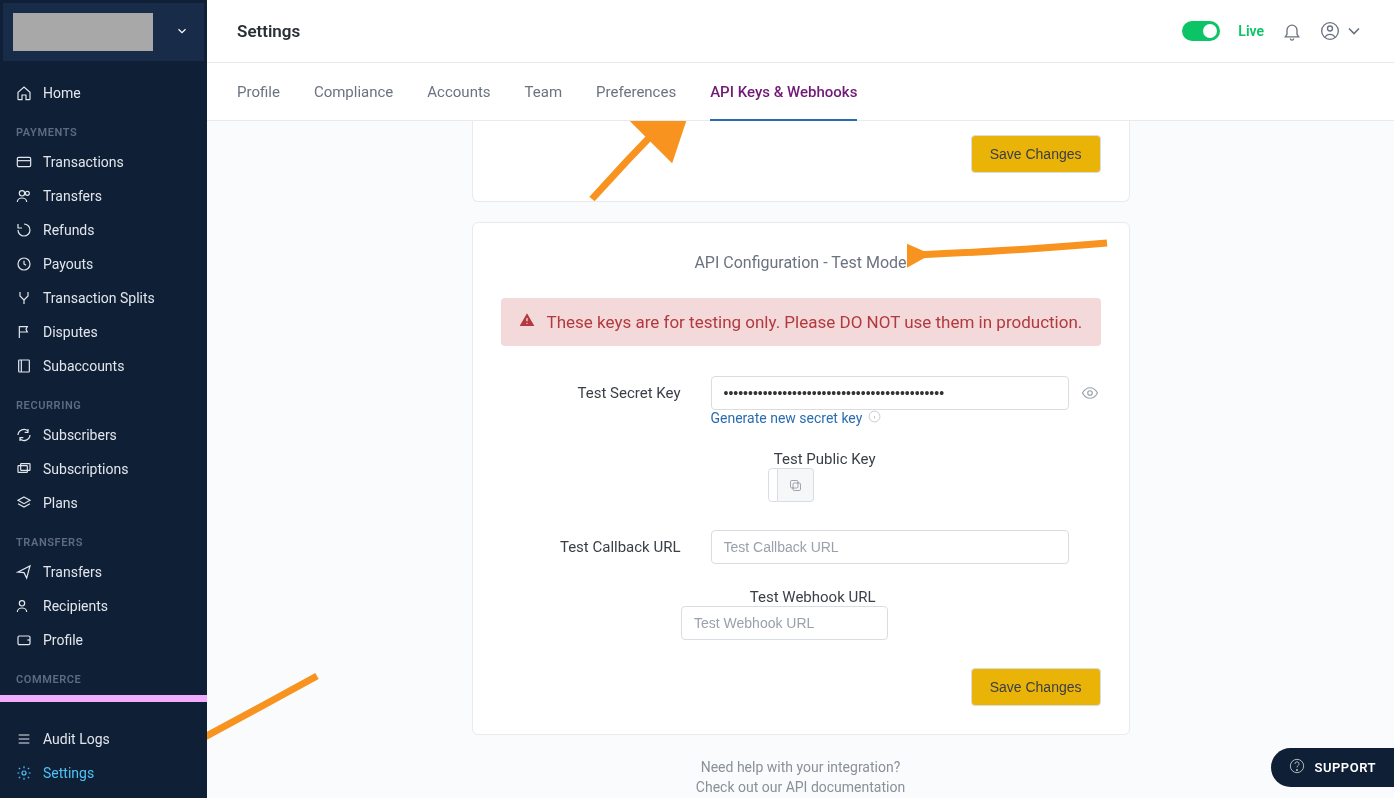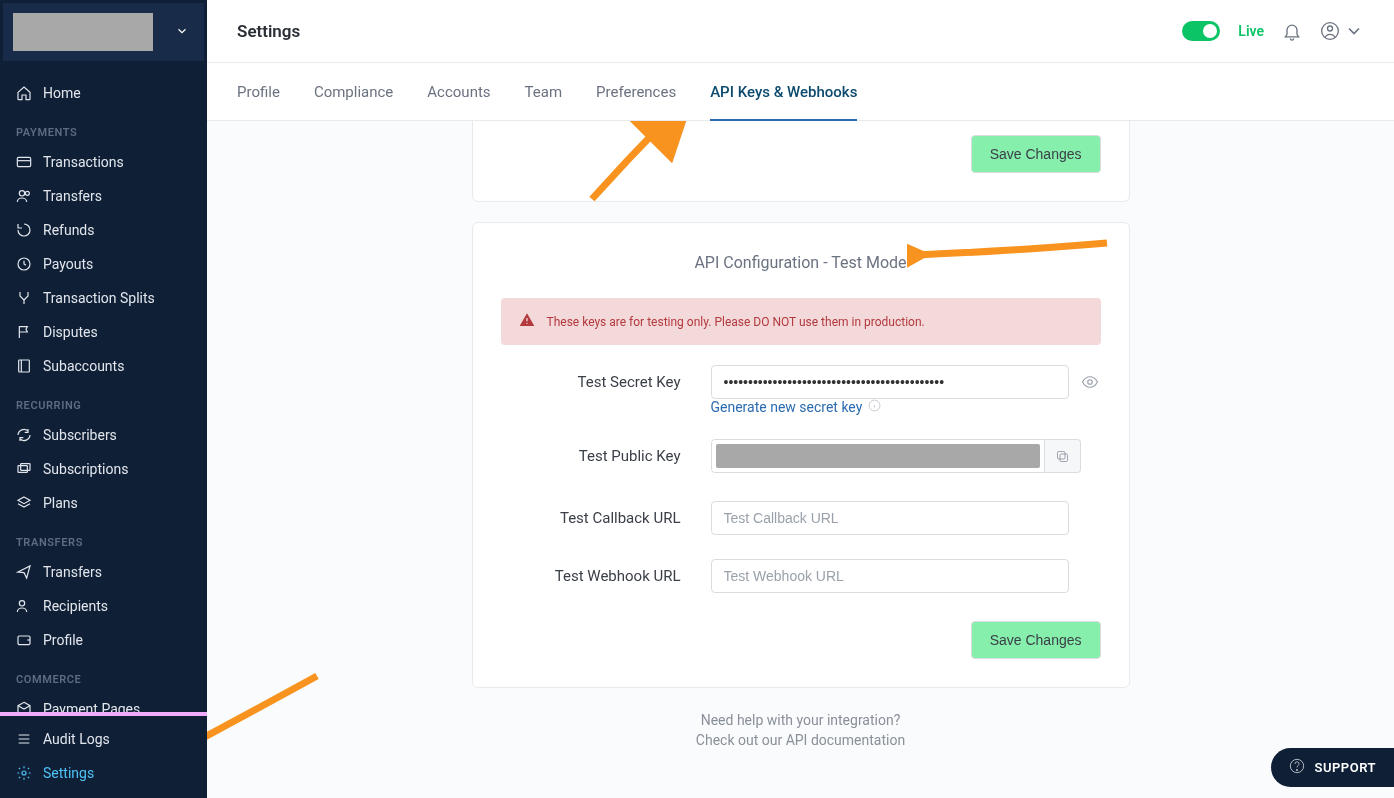--- a/index.html
+++ b/index.html
@@ -11,69 +11,69 @@
   .org-switch { margin: 3px; height: 58px; background: #182b48; display: flex; align-items: center; justify-content: space-between; padding: 0 15px 0 10px; cursor: pointer; }
   .org-logo { width: 140px; height: 38px; background: #a8a8a8; }
   .org-chev { color: #fff; }
   .side-scroll { flex: 1; overflow-y: auto; padding-top: 12px; }
   .side-scroll::-webkit-scrollbar { width: 0; }
   .nav-item { display: flex; align-items: center; padding: 9px 16px; font-size: 14px; cursor: pointer; color: #e2e6ec; }
   .nav-item.active { color: #4fc3f7; }
   .nav-icon { width: 16px; height: 16px; margin-right: 11px; display: flex; align-items: center; justify-content: center; }
   .nav-icon svg { width: 16px; height: 16px; stroke: currentColor; fill: none; stroke-width: 1.8; }
   .section-label { padding: 16px 16px 6px 16px; font-size: 11px; letter-spacing: .6px; color: #5e6b80; font-weight: 600; }
-  .side-bottom { border-top: 4px solid #f0abfc; padding-top: 6px; padding-bottom: 8px; }
+  .side-bottom { border-top: 7px solid #f0abfc; padding-top: 20px; padding-bottom: 8px; }
 
   
   .main { flex: 1; display: flex; flex-direction: column; }
   .topbar { height: 63px; border-bottom: 1px solid #e8eaed; display: flex; align-items: center; padding: 0 30px; }
   .page-title { font-size: 17px; font-weight: 600; color: #2a2f36; }
   .top-right { margin-left: auto; display: flex; align-items: center; gap: 18px; }
   .live-toggle-wrap { display: flex; align-items: center; gap: 18px; padding-left: 8px; }
   .toggle { width: 38px; height: 20px; background: #0ac466; border-radius: 10px; position: relative; cursor: pointer; }
   .toggle::after { content: ""; position: absolute; width: 14px; height: 14px; background: #fff; border-radius: 50%; top: 3px; right: 3px; }
   .live-label { color: #0ac466; font-weight: 600; font-size: 14px; }
   .top-icon { color: #6b7280; cursor: pointer; display: flex; align-items: center; }
   .top-icon svg { width: 20px; height: 20px; stroke: currentColor; fill: none; stroke-width: 1.6; }
 
   .tabs { height: 58px; border-bottom: 1px solid #e8eaed; display: flex; align-items: center; padding: 0 30px; gap: 34px; }
   .tab { font-size: 15px; color: #6b7280; cursor: pointer; height: 100%; display: flex; align-items: center; position: relative; }
-  .tab.active { color: #0c4a6e; font-weight: 500; }
+  .tab.active { color: #701a75; font-weight: 500; }
   .tab.active::after { content: ""; position: absolute; bottom: -1px; left: 0; right: 0; height: 2px; background: #2b6cb0; }
 
   .content { flex: 1; overflow-y: auto; background: #fafbfc; padding: 0 30px 30px; position: relative; }
 
   .card { background: #fff; border: 1px solid #e8eaed; border-radius: 6px; margin: 0 auto; width: 658px; }
   .card.partial { border-top: none; border-radius: 0 0 6px 6px; margin-top: 0; padding: 14px 28px 28px; display: flex; justify-content: flex-end; }
   .card.main-card { margin-top: 20px; padding: 30px 28px 28px; }
   .card-title { text-align: center; color: #6b7280; font-size: 16px; margin-bottom: 26px; }
 
-  .alert { background: #f3d9da; color: #b3393e; padding: 14px 18px; border-radius: 4px; font-size: 12px; display: flex; align-items: center; gap: 12px; margin-bottom: 20px; }
+  .alert { background: #f3d9da; color: #b3393e; padding: 14px 18px; border-radius: 4px; font-size: 17px; display: flex; align-items: center; gap: 12px; margin-bottom: 30px; }
   .alert svg { width: 16px; height: 16px; fill: currentColor; flex-shrink: 0; }
 
   .form-row { display: flex; align-items: center; }
   .form-label { width: 210px; text-align: right; padding-right: 30px; font-size: 15px; color: #3a3f47; }
   .form-field { flex: 1; display: flex; align-items: center; gap: 12px; }
   .form-field input { flex: 1; height: 34px; border: 1px solid #d9dde2; border-radius: 4px; padding: 0 12px; font-size: 14px; color: #333; }
   .form-field input::placeholder { color: #9aa1ab; }
   .eye { color: #9aa1ab; cursor: pointer; width: 20px; display:flex; }
   .eye svg { width: 18px; height: 18px; stroke: currentColor; fill: none; stroke-width: 1.6; }
   .sublink-row { display: flex; align-items: center; margin-bottom: 24px; padding-left: 210px; }
   .sublink { color: #2b6cb0; font-size: 14px; cursor: pointer; display: flex; align-items: center; gap: 6px; }
   .info-icon svg { width: 13px; height: 13px; stroke: #9aa1ab; fill: none; }
   .pubkey-wrap { display: flex; }
   .pubkey-masked { flex: 1; height: 34px; border: 1px solid #d9dde2; border-radius: 4px 0 0 4px; padding: 4px; background: #fff; }
   .pubkey-masked-inner { width: 100%; height: 100%; background: #a8a8a8; border-radius: 2px; }
   .copy-btn { width: 36px; height: 34px; border: 1px solid #d9dde2; border-left: none; border-radius: 0 4px 4px 0; background: #f6f7f8; display: flex; align-items: center; justify-content: center; cursor: pointer; color: #6b7280;}
   .copy-btn svg { width: 15px; height: 15px; stroke: currentColor; fill: none; }
 
   .mb-24 { margin-bottom: 24px; }
-  .mb-28 { margin-bottom: 28px; }
-
-  .save-btn { border: 1px solid #d9dde2; background: #86efac; color: #3a3f47; padding: 10px 18px; border-radius: 4px; font-size: 14px; cursor: pointer; }
+  .mb-28 { margin-bottom: 28px; flex-direction: column; }
+
+  .save-btn { border: 1px solid #d9dde2; background: #eab308; color: #3a3f47; padding: 10px 18px; border-radius: 4px; font-size: 14px; cursor: pointer; }
   .card-actions { display: flex; justify-content: flex-end; }
 
   .help { text-align: center; color: #8a9099; font-size: 14px; margin-top: 24px; }
   .help .doc { display: block; margin-top: 4px; }
 
   
   .arrow { position: absolute; pointer-events: none; }
 
   
   .support { position: absolute; right: 0; bottom: 11px; background: #0f1f36; color: #fff; padding: 10px 18px; border-radius: 20px 0 0 20px; display: flex; align-items: center; gap: 10px; font-size: 13px; font-weight: 600; letter-spacing: .5px; cursor:pointer; }

